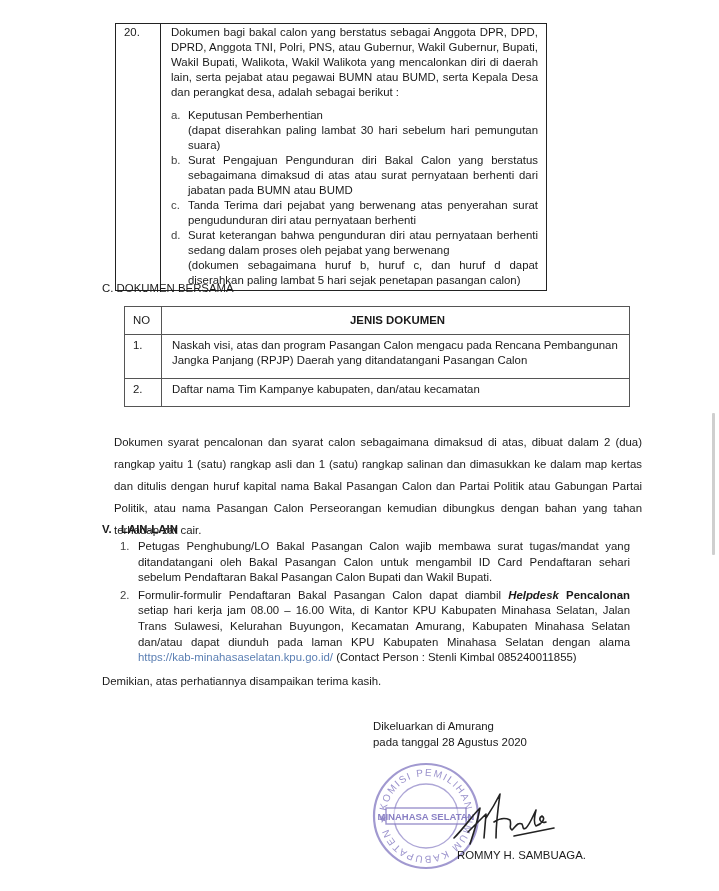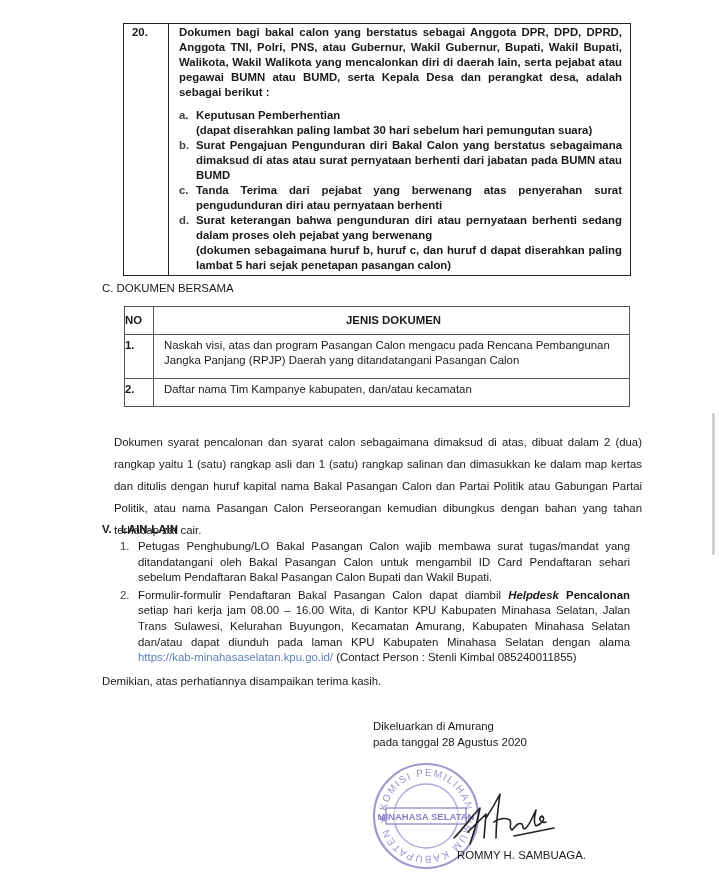--- a/index.html
+++ b/index.html
@@ -4,34 +4,34 @@
 <style>
   html, body { margin: 0; padding: 0; }
   body {
     width: 719px; height: 891px; overflow: hidden; position: relative;
     background: #ffffff; color: #1a1a1a;
     font-family: "Liberation Sans", sans-serif;
     font-size: 11.4px; line-height: 15px;
   }
   .abs { position: absolute; }
   .tbl { position: absolute; border-collapse: collapse; }
-  .tbl1 { left: 123px; top: 23px; width: 508px; font-weight: bold; }
+  .tbl1 { left: 115px; top: 23px; width: 432px; }
   .tbl1 td { border: 1.6px solid #222; vertical-align: top; padding: 0; }
   .tbl1 td.no { width: 36px; padding-left: 8px; }
   .tbl1 td.txt { padding: 0 8px 0 10px; text-align: justify; }
   .r20 td { padding-top: 1px !important; padding-bottom: 2px !important; }
   .r21 td { height: 16px; line-height: 15px; }
   .sub { margin-top: 8px; }
   .sub-item { display: flex; }
   .sub-item .lt { width: 17px; flex: none; color: #444; }
   .sub-item .bd { flex: 1; text-align: justify; }
   .sec-c { left: 102px; top: 281px; text-align: right; }
   .tbl2 { left: 124px; top: 306px; width: 506px; }
   .tbl2 td { border: 1px solid #555; vertical-align: top; padding: 0; }
-  .tbl2 td.no { width: 28px; padding-left: 0; font-weight: bold; }
+  .tbl2 td.no { width: 28px; padding-left: 8px; }
   .tbl2 td.txt { padding-left: 10px; padding-right: 6px; }
   .tbl2 .hdr td { height: 27px; vertical-align: middle; }
   .tbl2 .hdr td.txt { text-align: center; font-weight: bold; }
   .tbl2 .row1 td { height: 40px; padding-top: 3px; }
   .tbl2 .row2 td { height: 24px; padding-top: 3px; }
   .para { left: 114px; top: 431px; width: 528px; text-align: justify; line-height: 22px; }
   .sec-v { left: 102px; top: 522px; font-weight: bold; }
   .sec-v .num { display: inline-block; width: 19px; }
   .list-v { left: 120px; top: 539px; width: 510px; line-height: 15.6px; }
   .list-v .li { display: flex; text-align: justify; margin-bottom: 2px; }

